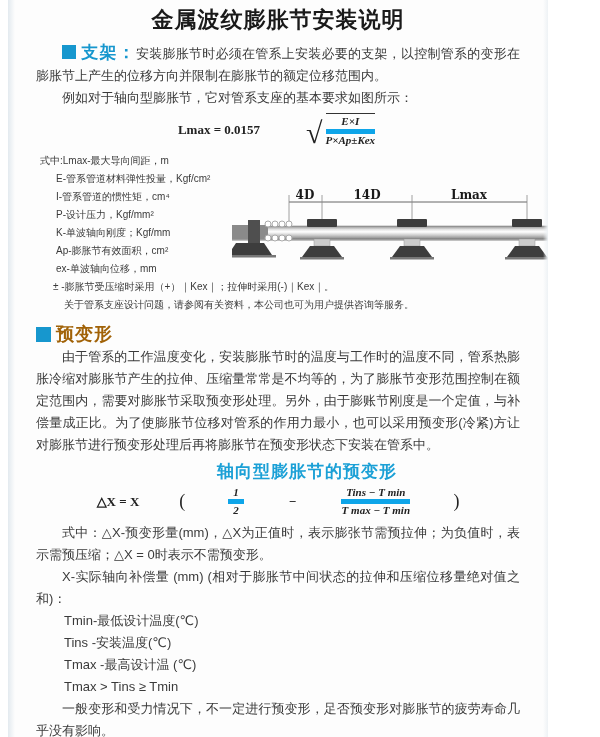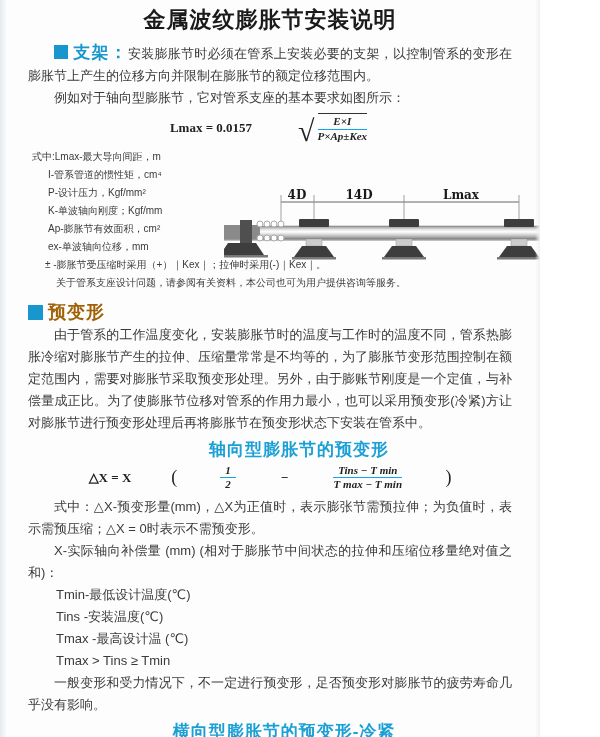--- a/index.html
+++ b/index.html
@@ -1,18 +1,18 @@
 <!DOCTYPE html>
 <html><head>
 <meta charset="utf-8">
 <style>
   html,body{margin:0;padding:0;background:#ffffff;}
   .page{
     position:relative;width:540px;height:737px;overflow:hidden;background:#fdfdfd;
-    font-family:"Liberation Sans","DejaVu Sans",sans-serif;color:#3a3a3a;
+    font-family:"Liberation Sans","DejaVu Sans",sans-serif;color:#3a3a3a;margin-left:8px;
   }
   .page::before{
     content:"";position:absolute;left:0;top:0;bottom:0;width:7px;
     background:linear-gradient(90deg,#e3eaef,rgba(255,255,255,0));pointer-events:none;
   }
   .page::after{
     content:"";position:absolute;right:0;top:0;bottom:0;width:5px;
     background:linear-gradient(270deg,#eef2f5,rgba(255,255,255,0));pointer-events:none;
   }
   h1.title{
@@ -34,21 +34,21 @@
   .sec-head .bullet{width:15px;height:15px;vertical-align:-2px;}
   .sub-head{
     margin:6px 0 2px 58px;font-size:17px;font-weight:bold;color:#1ba0d6;letter-spacing:1px;line-height:20px;text-align:center;
   }
   .sub-head.l2{margin-left:28px;}
   
   .formula-row{display:flex;justify-content:center;align-items:center;margin:4px 0;
     font-family:Liberation Serif, serif;font-weight:bold;color:#222;font-size:13px;gap:40px;}
   .frac{display:inline-flex;flex-direction:column;text-align:center;font-size:11px;line-height:1.25;
     font-style:italic;margin:0 3px;}
-  .frac .top{border-bottom:1px solid #0ea5e9;padding:0 5px;}
+  .frac .top{border-bottom:5px solid #0ea5e9;padding:0 5px;}
   .sqrt{display:inline-flex;align-items:center;margin-left:6px;}
   .sqrt .rad{font-size:30px;font-weight:normal;line-height:0.8;transform:translateY(3px);}
   .sqrt .under{border-top:1.6px solid #333;padding-top:1px;}
   .paren{font-size:18px;font-weight:normal;}
   .fsp{margin:0 2px;}
   
   .defs{margin:2px 0 0 32px;font-size:10px;line-height:18px;}
   .defs div{white-space:nowrap;}
   .defs .sub{margin-left:16px;}
   .defs .sign{margin-left:13px;}
@@ -76,20 +76,21 @@
       <span class="rad">√</span>
       <span class="frac under">
         <span class="top">E×I</span>
         <span class="bot">P×Ap±Kex</span>
       </span>
     </span>
   </div>
 
   <div class="defs">
     <div>式中:Lmax-最大导向间距，m</div>
+    <div class="sub">E-管系管道材料弹性投量，Kgf/cm²</div>
     <div class="sub">I-管系管道的惯性矩，cm⁴</div>
     <div class="sub">P-设计压力，Kgf/mm²</div>
     <div class="sub">K-单波轴向刚度；Kgf/mm</div>
     <div class="sub">Ap-膨胀节有效面积，cm²</div>
     <div class="sub">ex-单波轴向位移，mm</div>
     <div class="sign">± -膨胀节受压缩时采用（+）｜Kex｜；拉伸时采用(-)｜Kex｜。</div>
     <div class="consult">关于管系支座设计问题，请参阅有关资料，本公司也可为用户提供咨询等服务。</div>
   </div>
 
   <div class="diagram">

